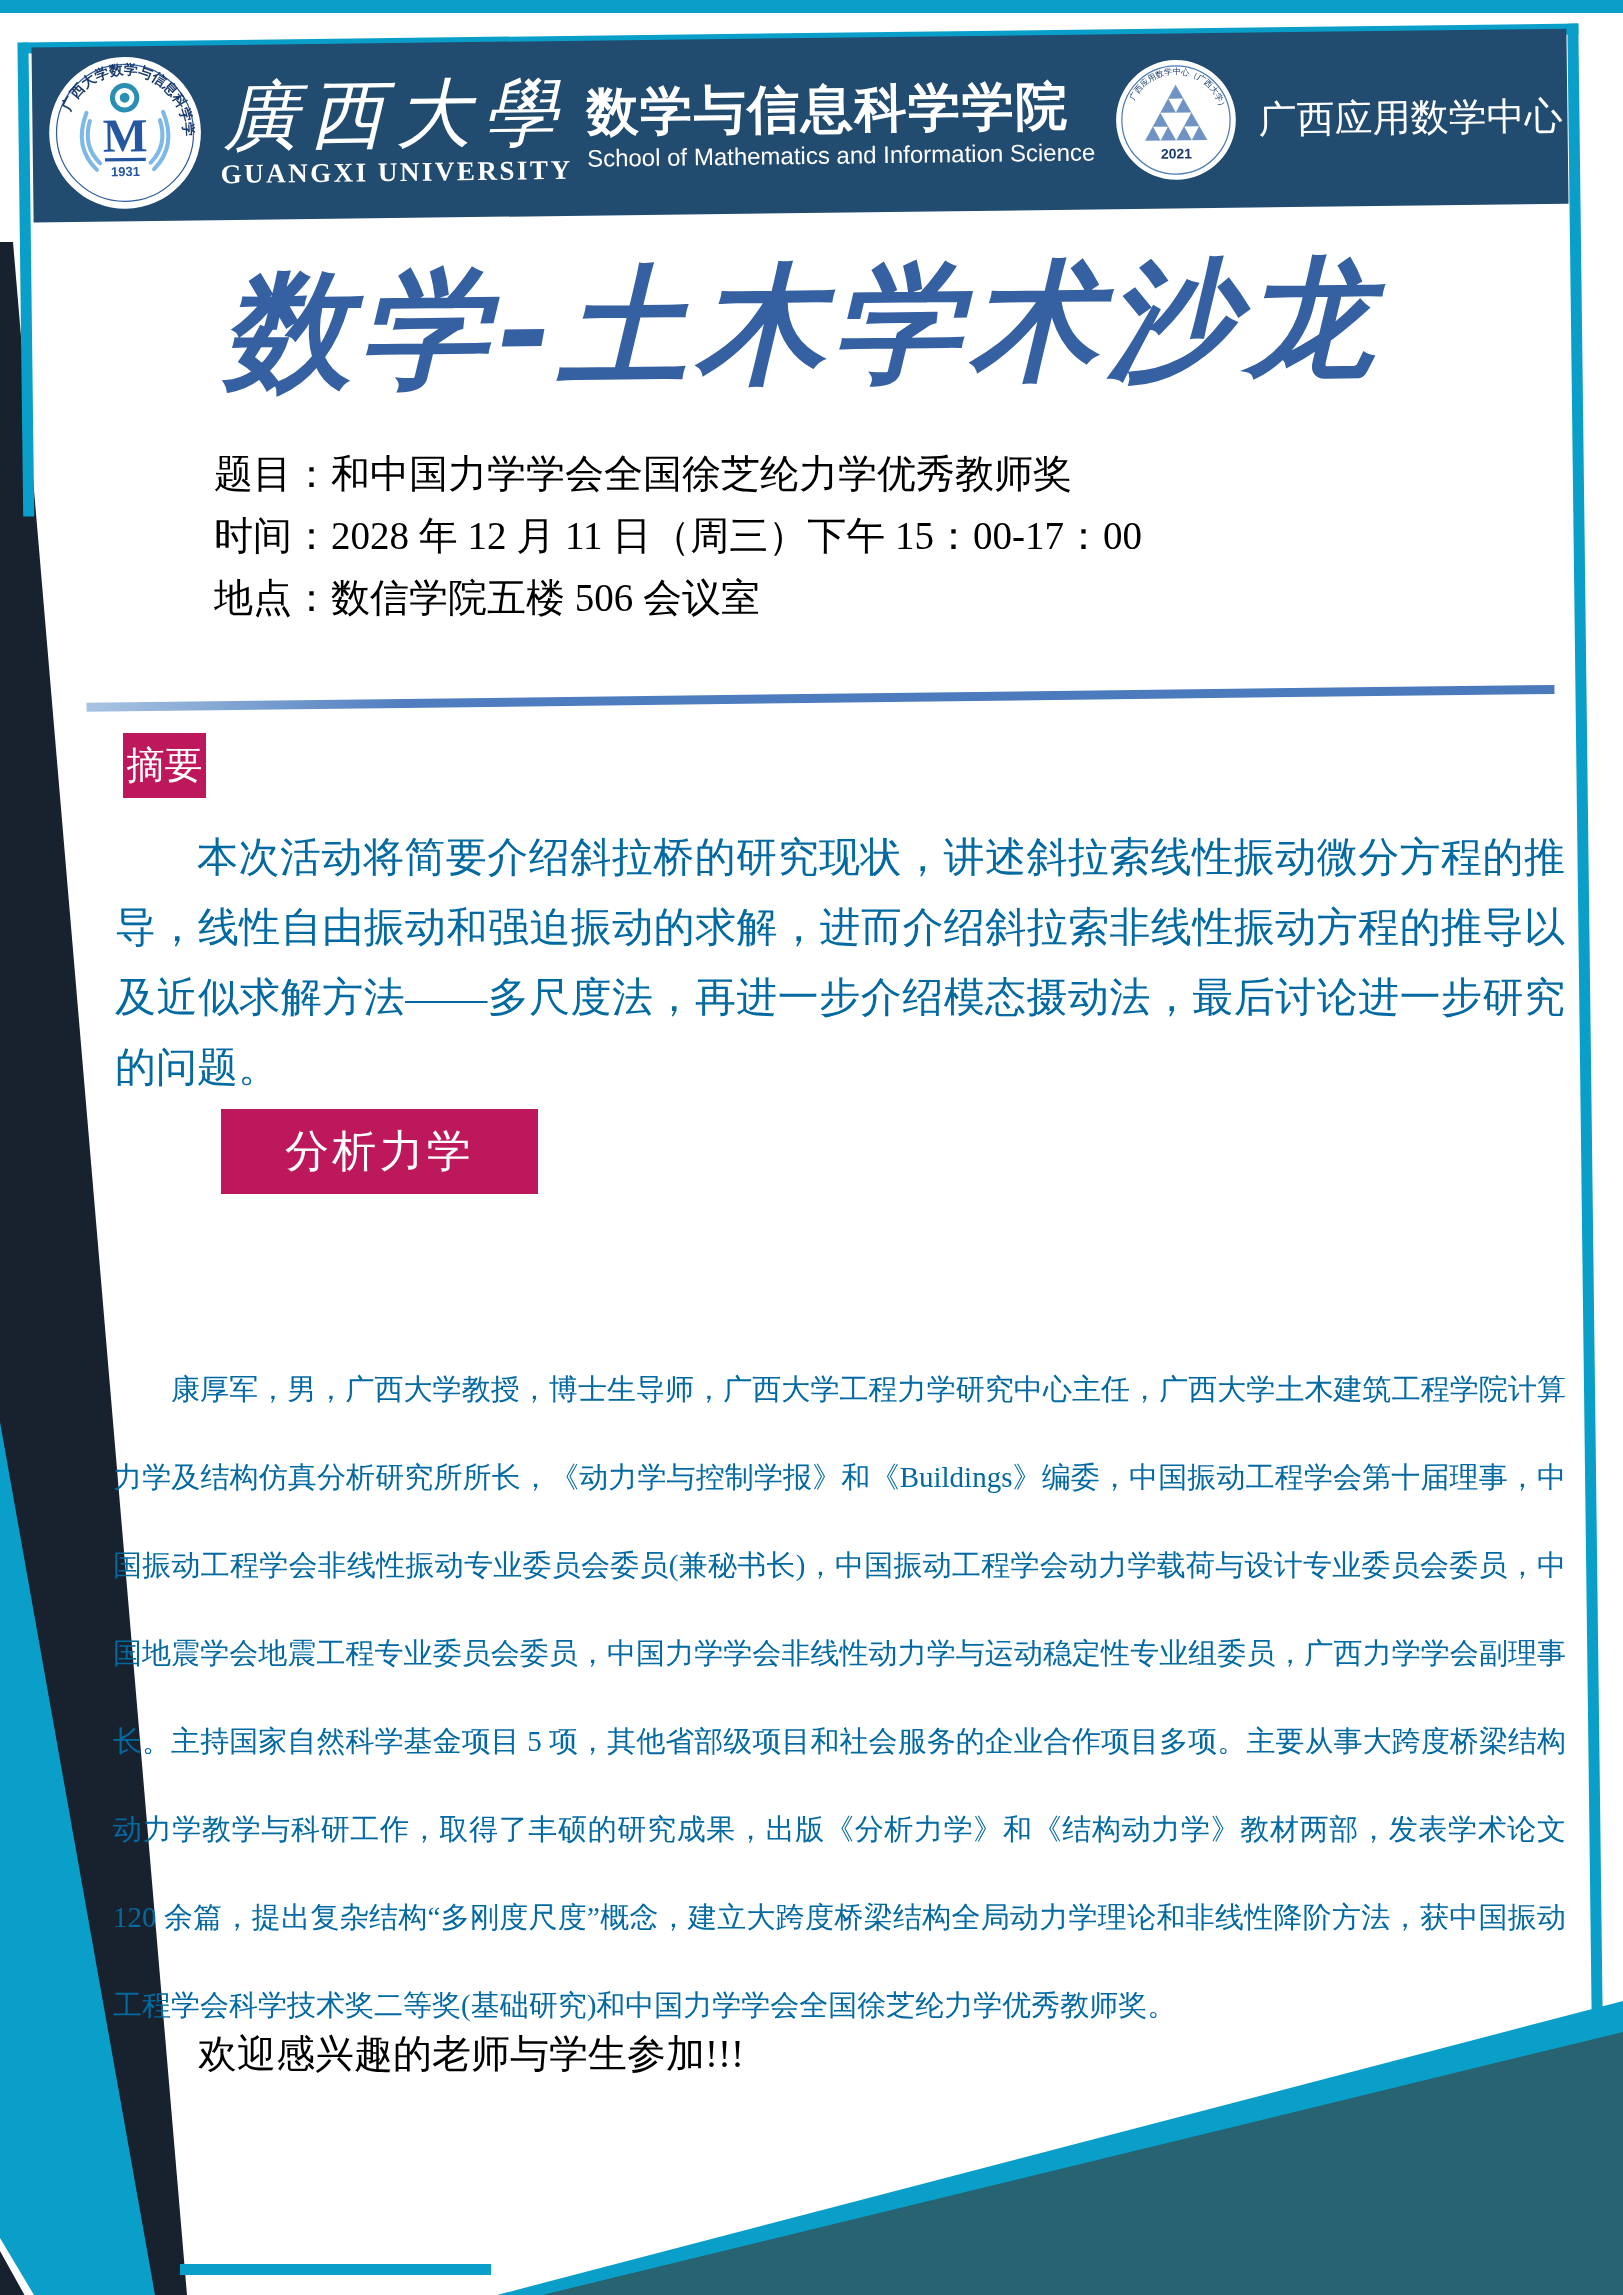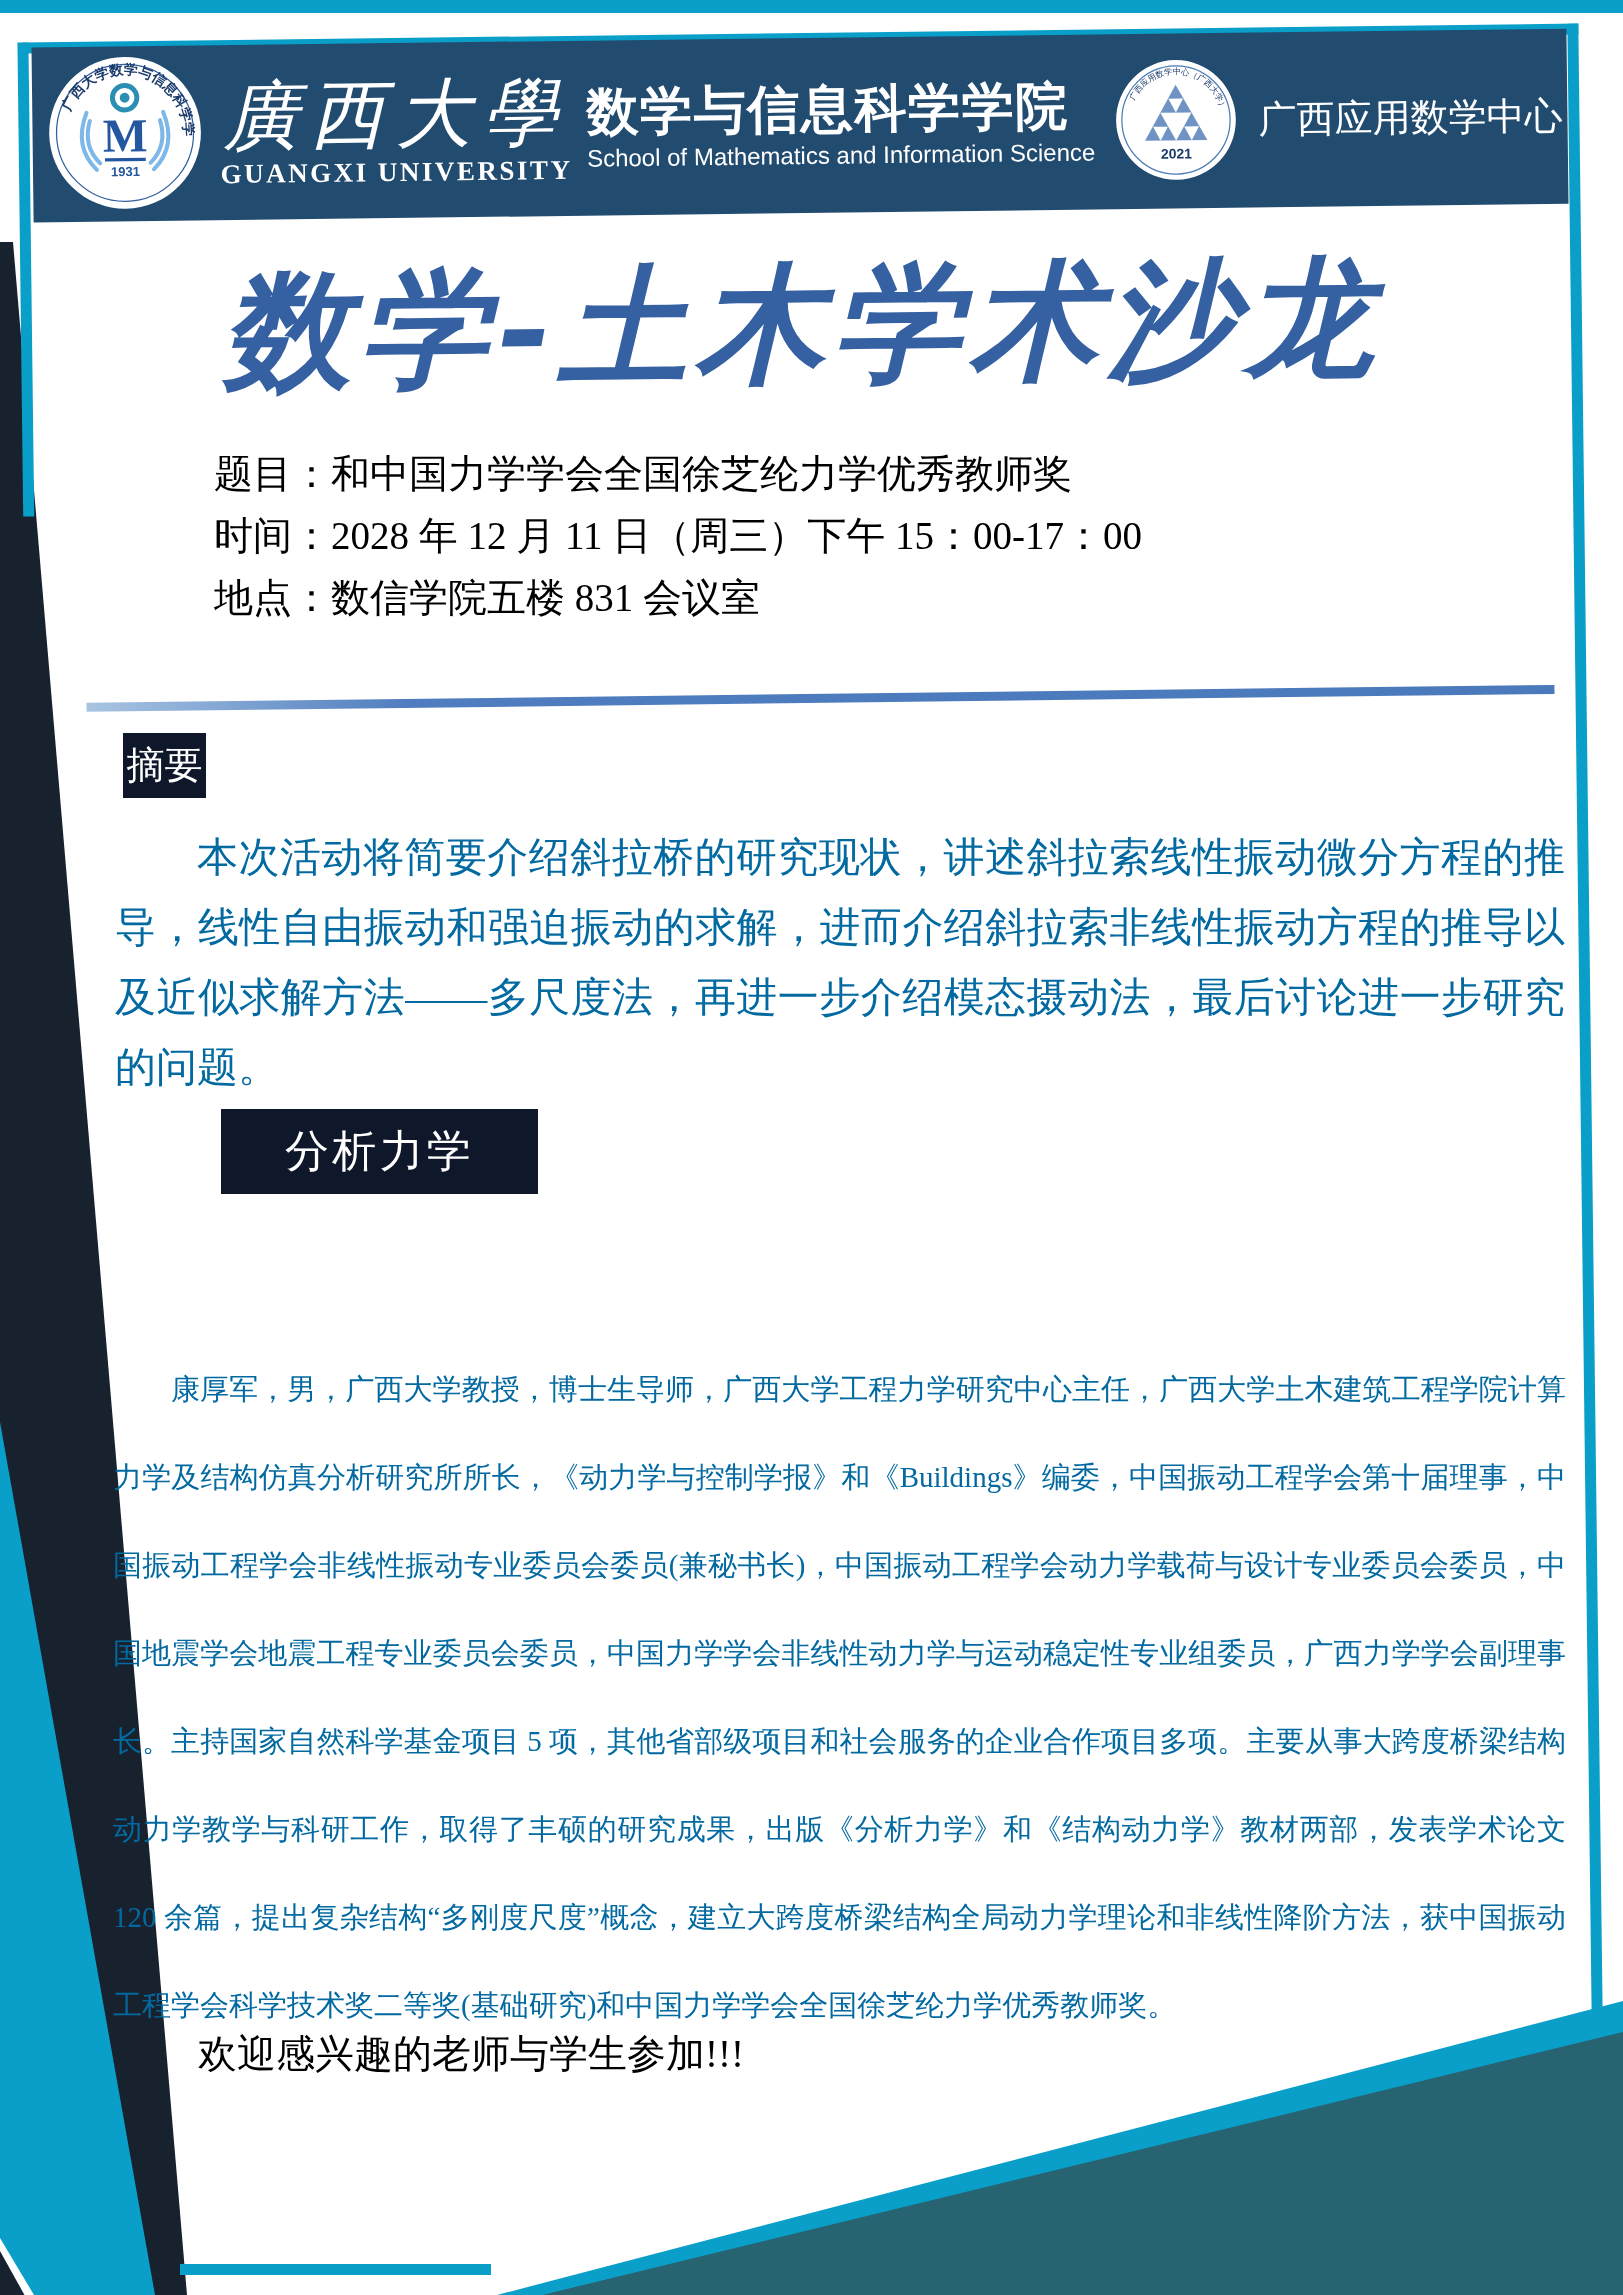--- a/index.html
+++ b/index.html
@@ -46,21 +46,21 @@
     font-style:italic;font-weight:bold;
     font-size:129px;line-height:176px;letter-spacing:8.2px;color:#3560a2;white-space:nowrap;
   }
   
   .info-block{left:214px;top:443px;width:1276px;font-size:39px;line-height:62px;color:#000;}
   
   .divider{left:92px;top:694px;width:1468px;height:9px;
     background:linear-gradient(90deg,#a9c4e2 0%,#4f7dbf 22%,#4a7abc 100%);}
   
   .badge{
-    background:#0f172a;color:#ffffff;display:flex;align-items:center;justify-content:center;
+    background:#be185d;color:#ffffff;display:flex;align-items:center;justify-content:center;
     font-family:Liberation Serif, serif;
   }
   .abstract-badge{left:123px;top:733px;width:83px;height:65px;font-size:38px;}
   .bio-badge{left:221px;top:1109px;width:317px;height:85px;font-size:44px;letter-spacing:3.3px;}
   
   .para{color:#0369a1;text-align:justify;text-indent:2em;margin:0;}
   .abstract-para{left:115px;top:822px;width:1450px;font-size:41px;line-height:70px;}
   .bio-para{left:113px;top:1345px;width:1453px;font-size:29px;line-height:88px;}
   .welcome-line{left:120px;top:2027px;width:1391px;font-size:39px;text-indent:2em;color:#000;}
 </style>
@@ -131,21 +131,21 @@
   </div>
 
   <div class="abs main-title">数学-土木学术沙龙</div>
 
   <div class="abs divider"></div>
 </div>
 
 <div class="abs info-block">
   <div>题目：和中国力学学会全国徐芝纶力学优秀教师奖</div>
   <div>时间：2028 年 12 月 11 日（周三）下午 15：00-17：00</div>
-  <div>地点：数信学院五楼 831 会议室</div>
+  <div>地点：数信学院五楼 506 会议室</div>
 </div>
 
 <div class="abs badge abstract-badge">摘要</div>
 <p class="abs para abstract-para">本次活动将简要介绍斜拉桥的研究现状，讲述斜拉索线性振动微分方程的推导，线性自由振动和强迫振动的求解，进而介绍斜拉索非线性振动方程的推导以及近似求解方法——多尺度法，再进一步介绍模态摄动法，最后讨论进一步研究的问题。</p>
 
 <div class="abs badge bio-badge">分析力学</div>
 <p class="abs para bio-para">康厚军，男，广西大学教授，博士生导师，广西大学工程力学研究中心主任，广西大学土木建筑工程学院计算力学及结构仿真分析研究所所长，《动力学与控制学报》和《Buildings》编委，中国振动工程学会第十届理事，中国振动工程学会非线性振动专业委员会委员(兼秘书长)，中国振动工程学会动力学载荷与设计专业委员会委员，中国地震学会地震工程专业委员会委员，中国力学学会非线性动力学与运动稳定性专业组委员，广西力学学会副理事长。主持国家自然科学基金项目 5 项，其他省部级项目和社会服务的企业合作项目多项。主要从事大跨度桥梁结构动力学教学与科研工作，取得了丰硕的研究成果，出版《分析力学》和《结构动力学》教材两部，发表学术论文 120 余篇，提出复杂结构“多刚度尺度”概念，建立大跨度桥梁结构全局动力学理论和非线性降阶方法，获中国振动工程学会科学技术奖二等奖(基础研究)和中国力学学会全国徐芝纶力学优秀教师奖。</p>
 
 <div class="abs welcome-line">欢迎感兴趣的老师与学生参加!!!</div>
 

